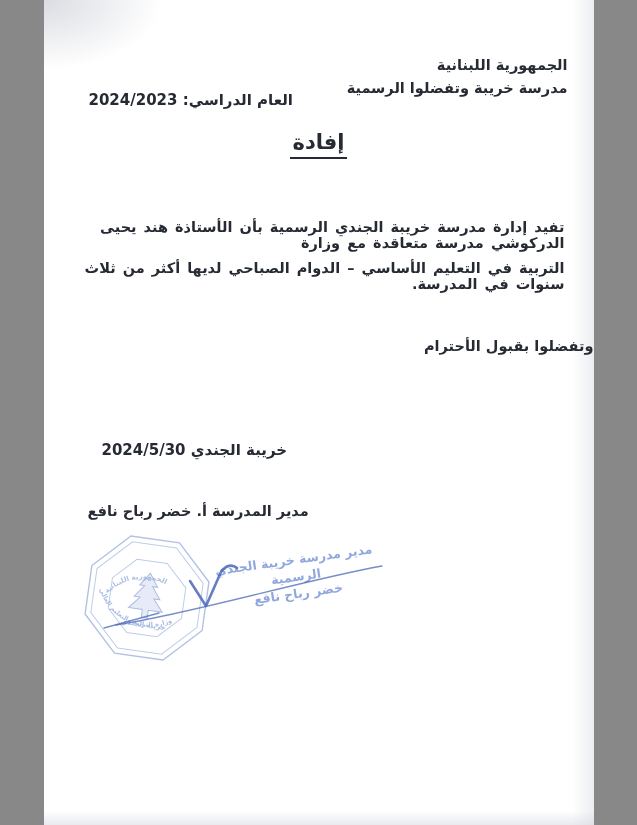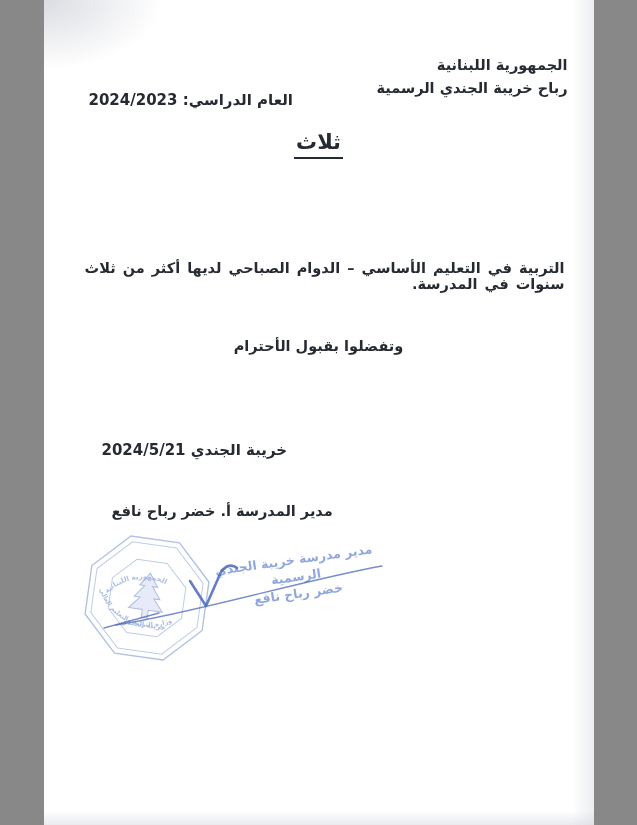--- a/index.html
+++ b/index.html
@@ -28,23 +28,23 @@
 
   .txt{position:absolute;font-weight:bold;letter-spacing:.2px;}
   .header-right{top:54px;right:26px;text-align:right;direction:rtl;
     font-size:14.5px;line-height:23px;}
   .academic-year{top:91px;left:45px;direction:rtl;width:max-content;font-size:15px;}
   .doc-title{top:130px;left:0;width:100%;text-align:center;font-size:21px;}
   .doc-title span{display:inline-block;border-bottom:2px solid var(--ink);padding:0 2px 3px 2px;}
   .body-line{right:29px;left:30px;text-align:right;direction:rtl;font-size:14.5px;word-spacing:2px;}
   .body-line1{top:219px;}
   .body-line2{top:260px;}
-  .closing{top:338px;left:0;width:100%;text-align:center;direction:rtl;font-size:14.5px;}
+  .closing{top:338px;left:0;width:100%;text-align:right;direction:rtl;font-size:14.5px;}
   .date-line{top:441px;left:58px;direction:rtl;width:max-content;font-size:15px;}
-  .signature-line{top:503px;left:44px;direction:rtl;width:max-content;font-size:14.5px;margin-left:24px;}
+  .signature-line{top:503px;left:44px;direction:rtl;width:max-content;font-size:14.5px;}
 
   
   .seal-svg{position:absolute;left:28px;top:528px;width:150px;height:138px;}
   .seal-svg polygon{fill:none;stroke:var(--seal-blue);stroke-width:1.4;opacity:.85;}
   .seal-svg .thin{stroke-width:1;opacity:.7;}
   .seal-svg text{fill:var(--seal-blue);font-weight:bold;opacity:.9;}
   .seal-svg .cedar{fill:rgba(163,182,224,.30);stroke:var(--seal-blue);stroke-width:1;opacity:.9;}
   .stamp-text{position:absolute;left:162px;top:551px;width:180px;text-align:center;
     direction:rtl;color:var(--stamp-blue);font-weight:bold;font-size:12.5px;line-height:17px;
     transform:rotate(-8deg);opacity:.85;white-space:nowrap;}
@@ -57,34 +57,35 @@
 <body>
 
 <div class="page">
 
   <div class="scan-corner"></div>
   <div class="scan-right"></div>
   <div class="scan-bottom"></div>
 
   <div class="txt header-right">
     <div>الجمهورية اللبنانية</div>
-    <div>رباح خريبة الجندي الرسمية</div>
+    <div>مدرسة خريبة وتفضلوا الرسمية</div>
   </div>
 
   <div class="txt academic-year">العام الدراسي: 2024/2023</div>
 
   <div class="txt doc-title">
-    <span>ثلاث</span>
+    <span>إفادة</span>
   </div>
 
+  <div class="txt body-line body-line1">تفيد إدارة مدرسة خريبة الجندي الرسمية بأن الأستاذة هند يحيى الدركوشي مدرسة متعاقدة مع وزارة</div>
   <div class="txt body-line body-line2">التربية في التعليم الأساسي – الدوام الصباحي لديها أكثر من ثلاث سنوات في المدرسة.</div>
 
   <div class="txt closing">وتفضلوا بقبول الأحترام</div>
 
-  <div class="txt date-line">خريبة الجندي 2024/5/21</div>
+  <div class="txt date-line">خريبة الجندي 2024/5/30</div>
 
   <div class="txt signature-line">مدير المدرسة أ. خضر رباح نافع</div>
 
   <svg class="seal-svg" viewBox="0 0 150 138">
     <g transform="rotate(8 75 70)">
       <polygon points="134.1,94.5 99.5,129.1 50.5,129.1 15.9,94.5 15.9,45.5 50.5,10.9 99.5,10.9 134.1,45.5"></polygon>
       <polygon class="thin" points="128.6,92.2 97.2,123.6 52.8,123.6 21.4,92.2 21.4,47.8 52.8,16.4 97.2,16.4 128.6,47.8"></polygon>
       <polygon class="thin" points="112,85.3 90.3,107 59.7,107 38,85.3 38,54.7 59.7,33 90.3,33 112,54.7"></polygon>
       <path class="cedar" d="M75,45 L84,58 L79,58 L88,70 L82,70 L92,82 L78,82 L78,90 L72,90 L72,82 L58,82 L68,70 L62,70 L71,58 L66,58 Z"></path>
       <defs>

